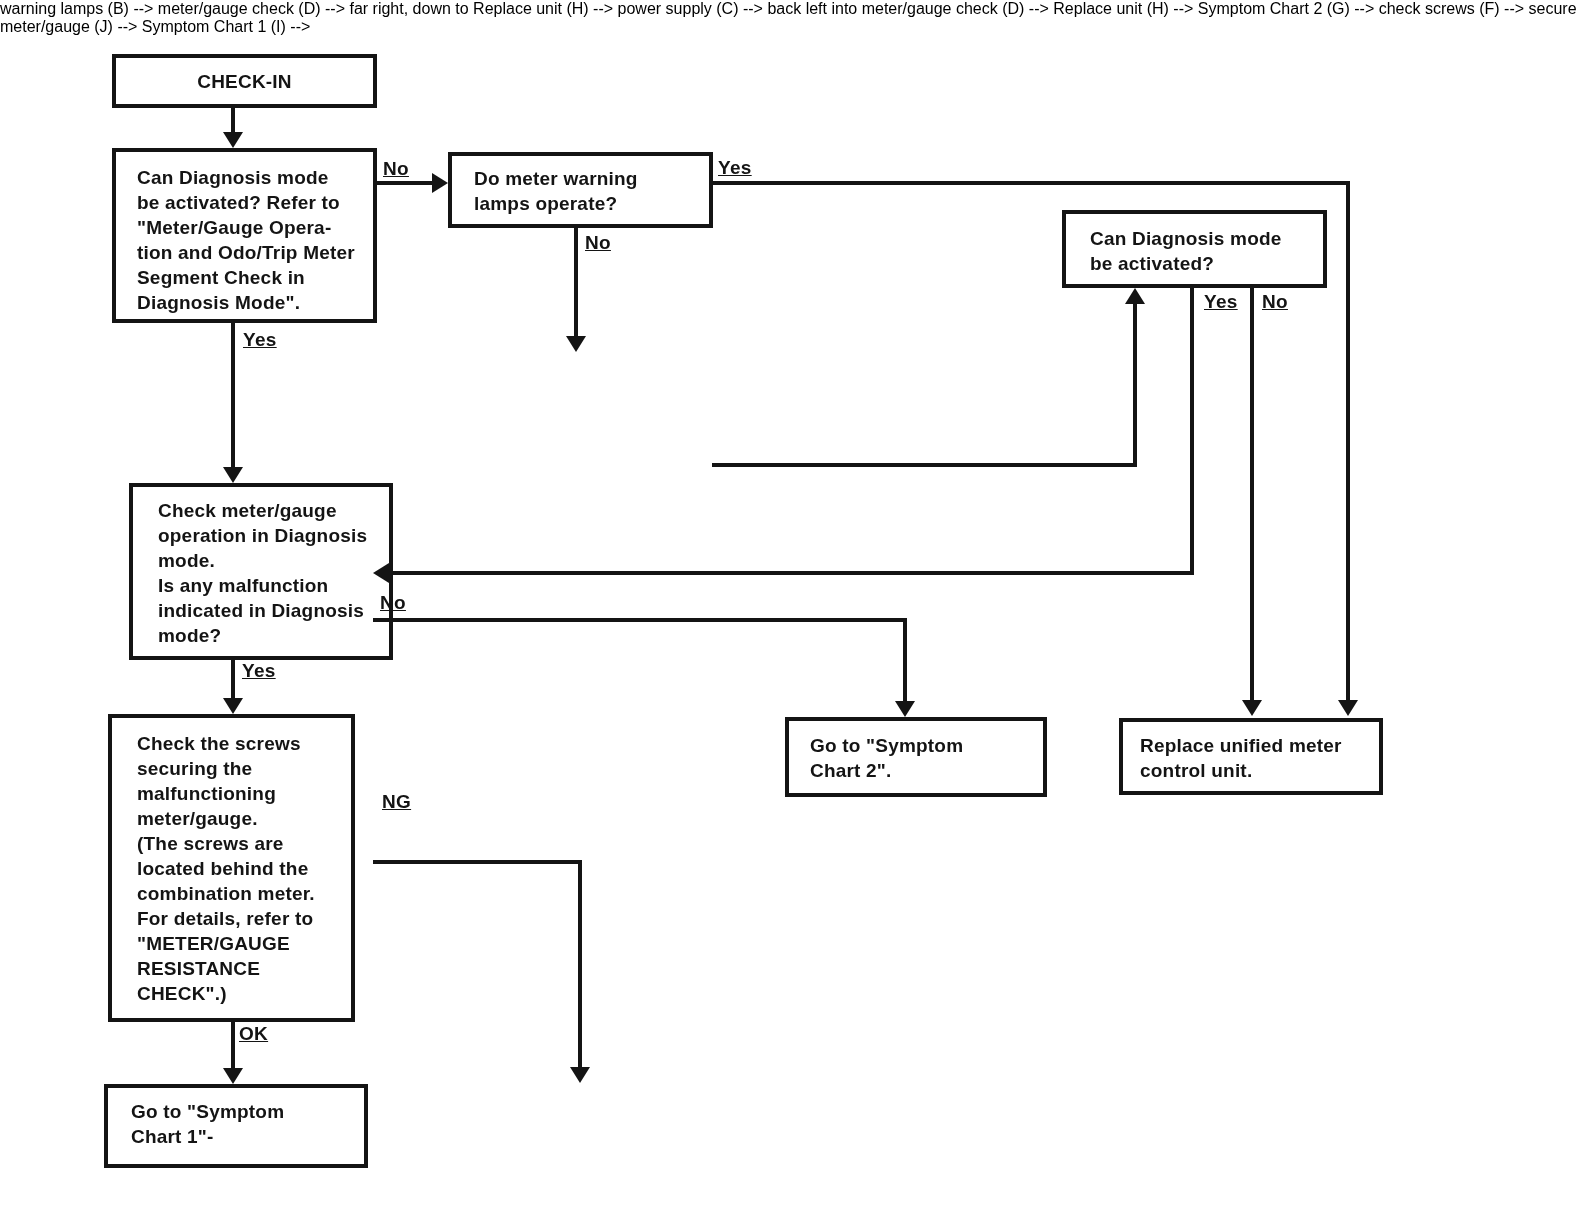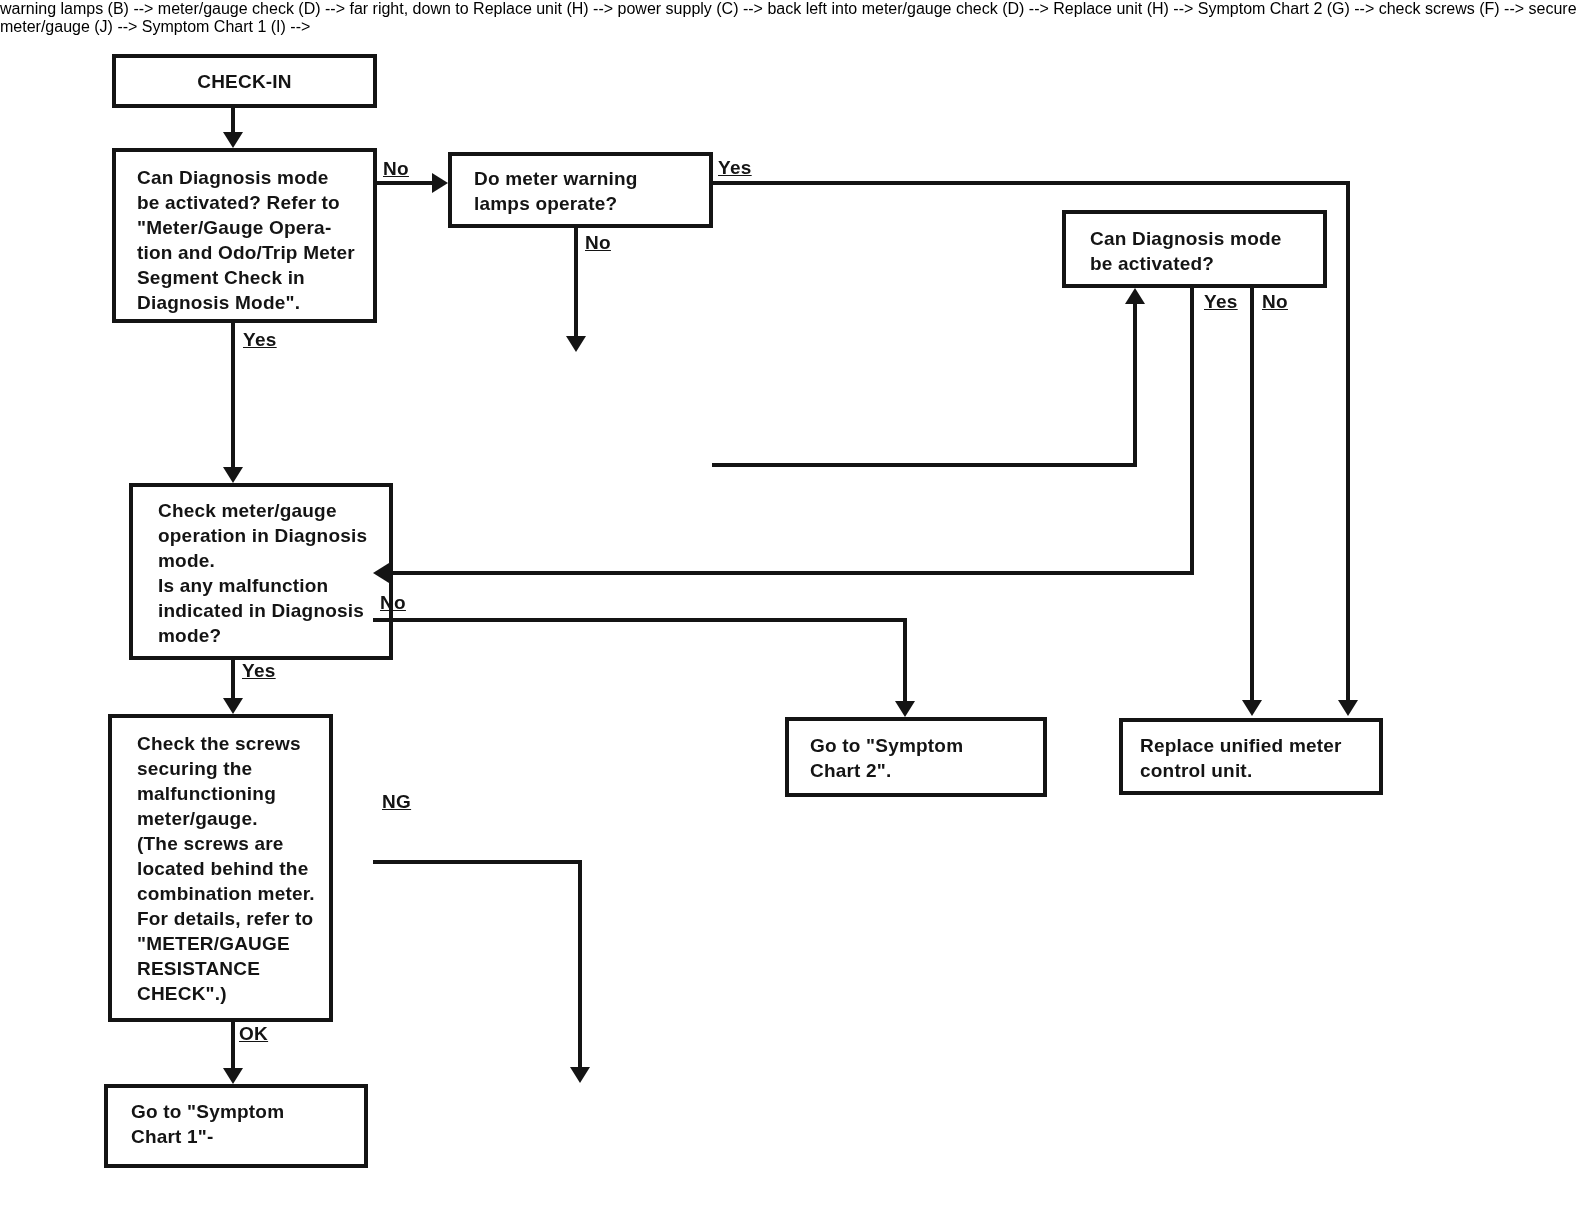--- a/index.html
+++ b/index.html
@@ -43,21 +43,21 @@
     letter-spacing:0.3px;
     text-decoration:underline;
   }
   
   #check_in      {left:112px;top:54px;  width:265px;height:54px; display:flex;align-items:center;justify-content:center;text-align:center;}
   #can_diag1     {left:112px;top:148px; width:265px;height:175px;padding:13px 4px 0 21px;}
   #warning_lamps {left:448px;top:152px; width:265px;height:76px; padding:10px 4px 0 22px;}
   #power_supply  {left:448px;top:352px; width:264px;height:178px;padding:13px 4px 0 22px;}
   #can_diag2     {left:1062px;top:210px;width:265px;height:78px; padding:12px 4px 0 24px;}
   #meter_gauge   {left:109px;top:483px; width:264px;height:177px;padding:11px 4px 0 25px;margin-left:20px;}
-  #check_screws  {left:108px;top:714px; width:225px;height:308px;padding:13px 4px 0 25px;}
+  #check_screws  {left:108px;top:714px; width:247px;height:308px;padding:13px 4px 0 25px;}
   #symptom2      {left:785px;top:717px; width:262px;height:80px; padding:12px 4px 0 21px;}
   #replace_unit  {left:1119px;top:718px;width:264px;height:77px; padding:11px 8px 0 17px;}
   #symptom1      {left:104px;top:1084px;width:264px;height:84px; padding:11px 4px 0 23px;}
   #secure        {left:432px;top:1083px;width:296px;height:82px; padding:12px 4px 0 20px;}
 </style>
 </head>
 <body>
 
 <div id="canvas">
 

